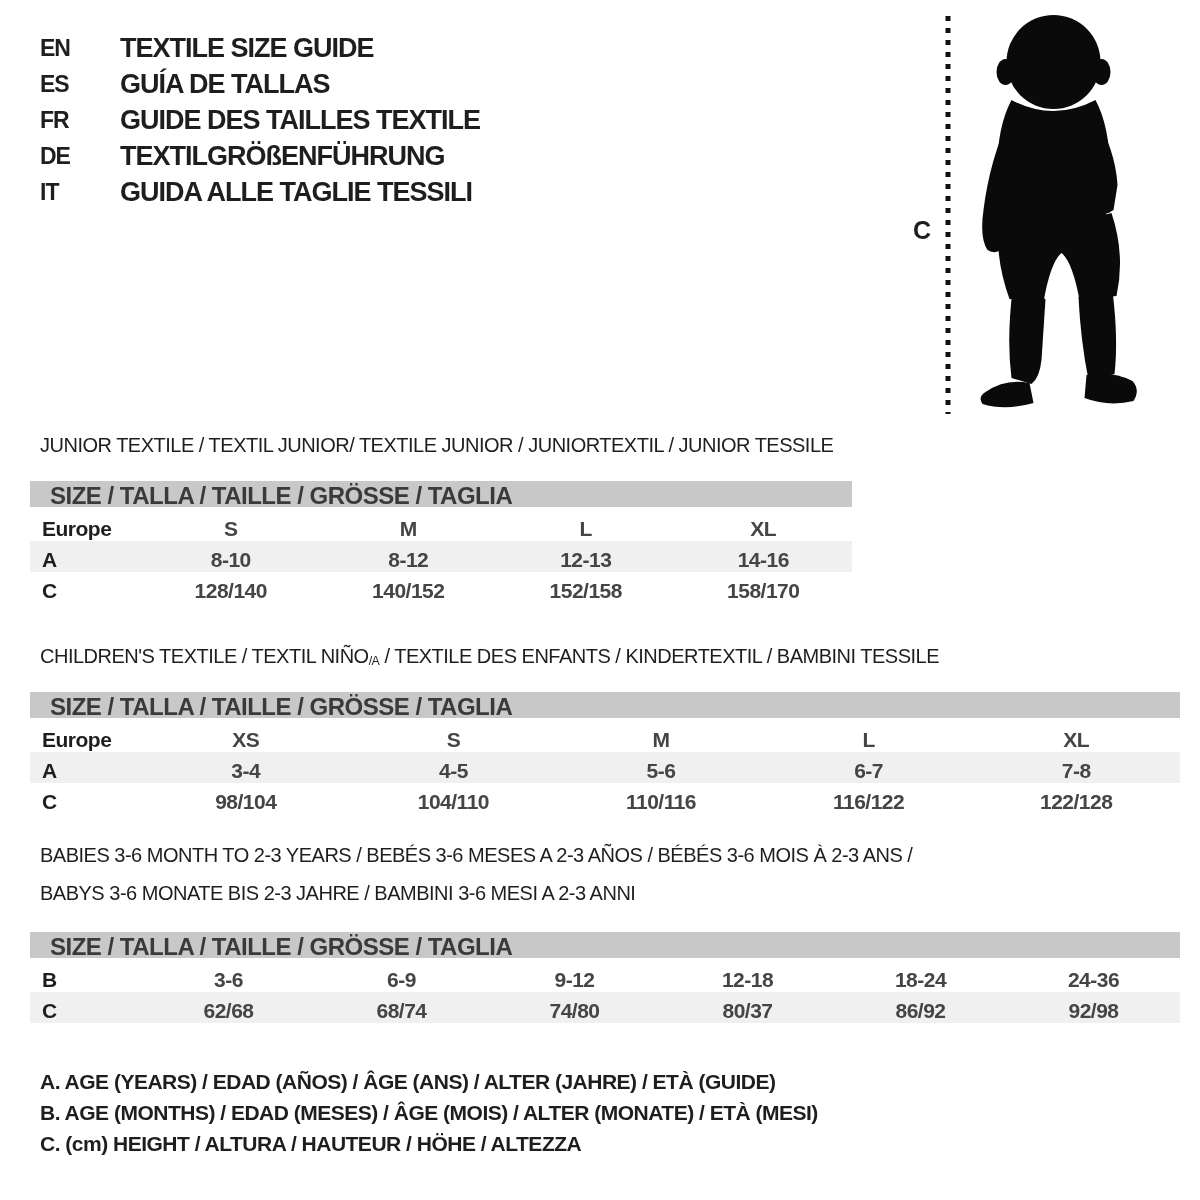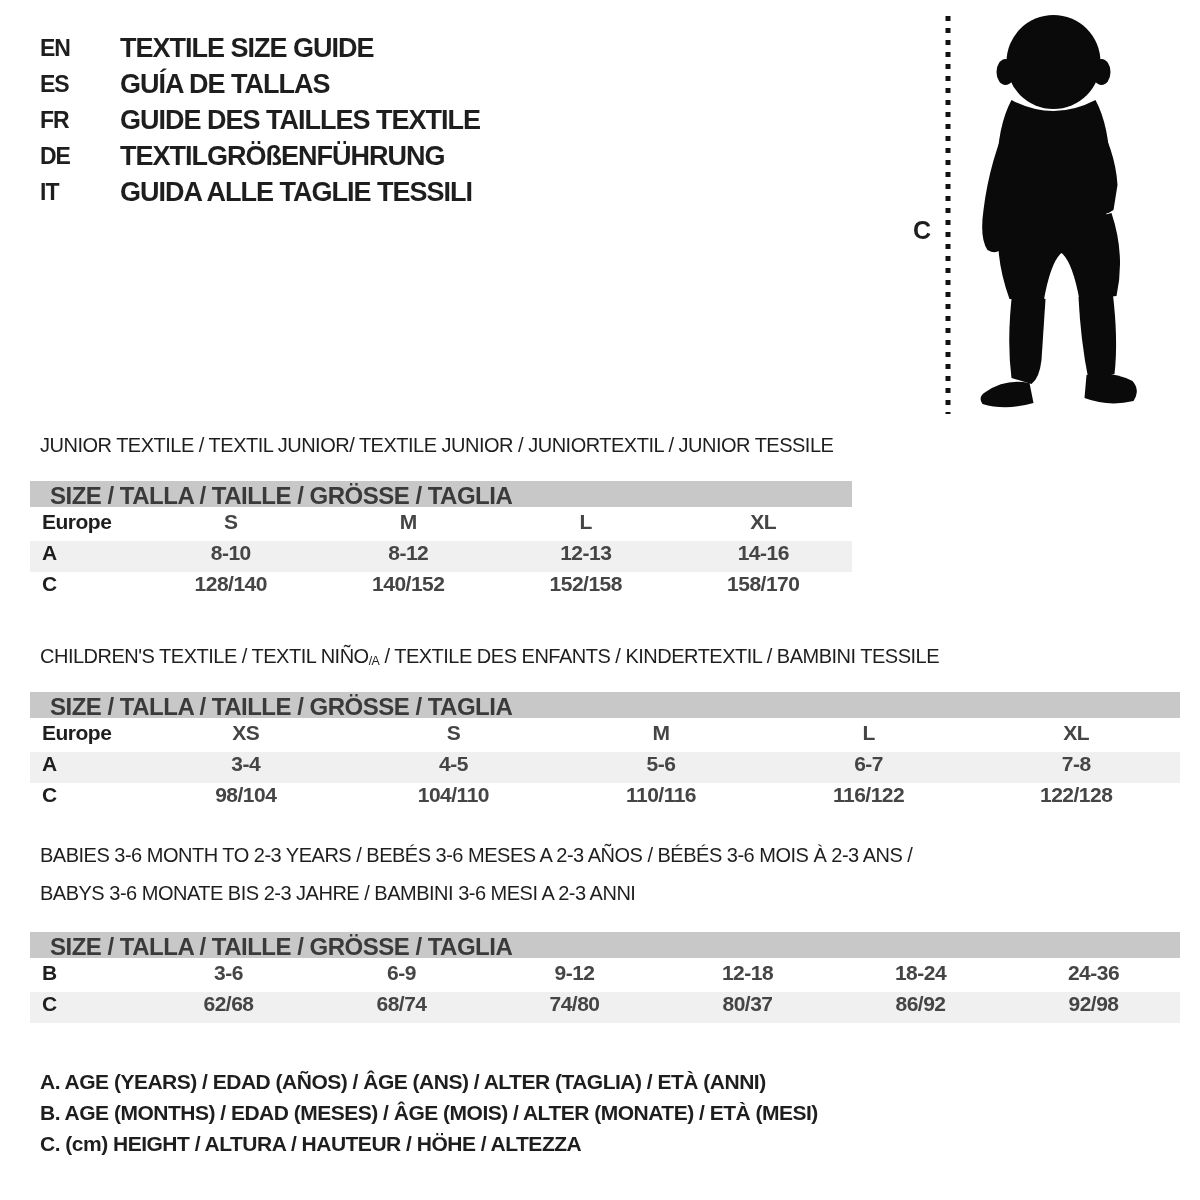--- a/index.html
+++ b/index.html
@@ -40,21 +40,21 @@
   .section-title .sub { font-size:0.62em; vertical-align:-0.15em; }
   .title-line { line-height:30px;margin-top:8px; }
 
   .size-bar {
     height:29px; line-height:29px;
     background:#c8c8c8;
     border-bottom:3px solid #fff;
     padding-left:20px;
     font-size:24px; font-weight:700; letter-spacing:-0.5px; color:#3a3a3a;
   }
-  .trow { display:flex; height:31px; align-items:flex-start; font-size:21px; }
+  .trow { display:flex; height:31px; align-items:flex-end; font-size:21px; }
   .trow.alt { background:#f0f0f0; }
   .tlabel {
     width:112px; padding-left:12px;
     font-weight:700; letter-spacing:-0.5px; color:#1e1e1e;
   }
   .tcell {
     flex:1; text-align:center;
     font-weight:700; letter-spacing:-0.5px; color:#454545;
   }
   .w-junior { width:822px; }
@@ -196,18 +196,18 @@
       <span class="tcell">62/68</span>
       <span class="tcell">68/74</span>
       <span class="tcell">74/80</span>
       <span class="tcell">80/37</span>
       <span class="tcell">86/92</span>
       <span class="tcell">92/98</span>
     </div>
   </div>
 
   <div class="legend">
-    <div class="legend-line">A. AGE (YEARS) / EDAD (AÑOS) / ÂGE (ANS) / ALTER (TAGLIA) / ETÀ (ANNI)</div>
+    <div class="legend-line">A. AGE (YEARS) / EDAD (AÑOS) / ÂGE (ANS) / ALTER (JAHRE) / ETÀ (GUIDE)</div>
     <div class="legend-line">B. AGE (MONTHS) / EDAD (MESES) / ÂGE (MOIS) / ALTER (MONATE) / ETÀ (MESI)</div>
     <div class="legend-line">C. (cm) HEIGHT / ALTURA / HAUTEUR / HÖHE / ALTEZZA</div>
   </div>
 
 </div>
 
 </body></html>

